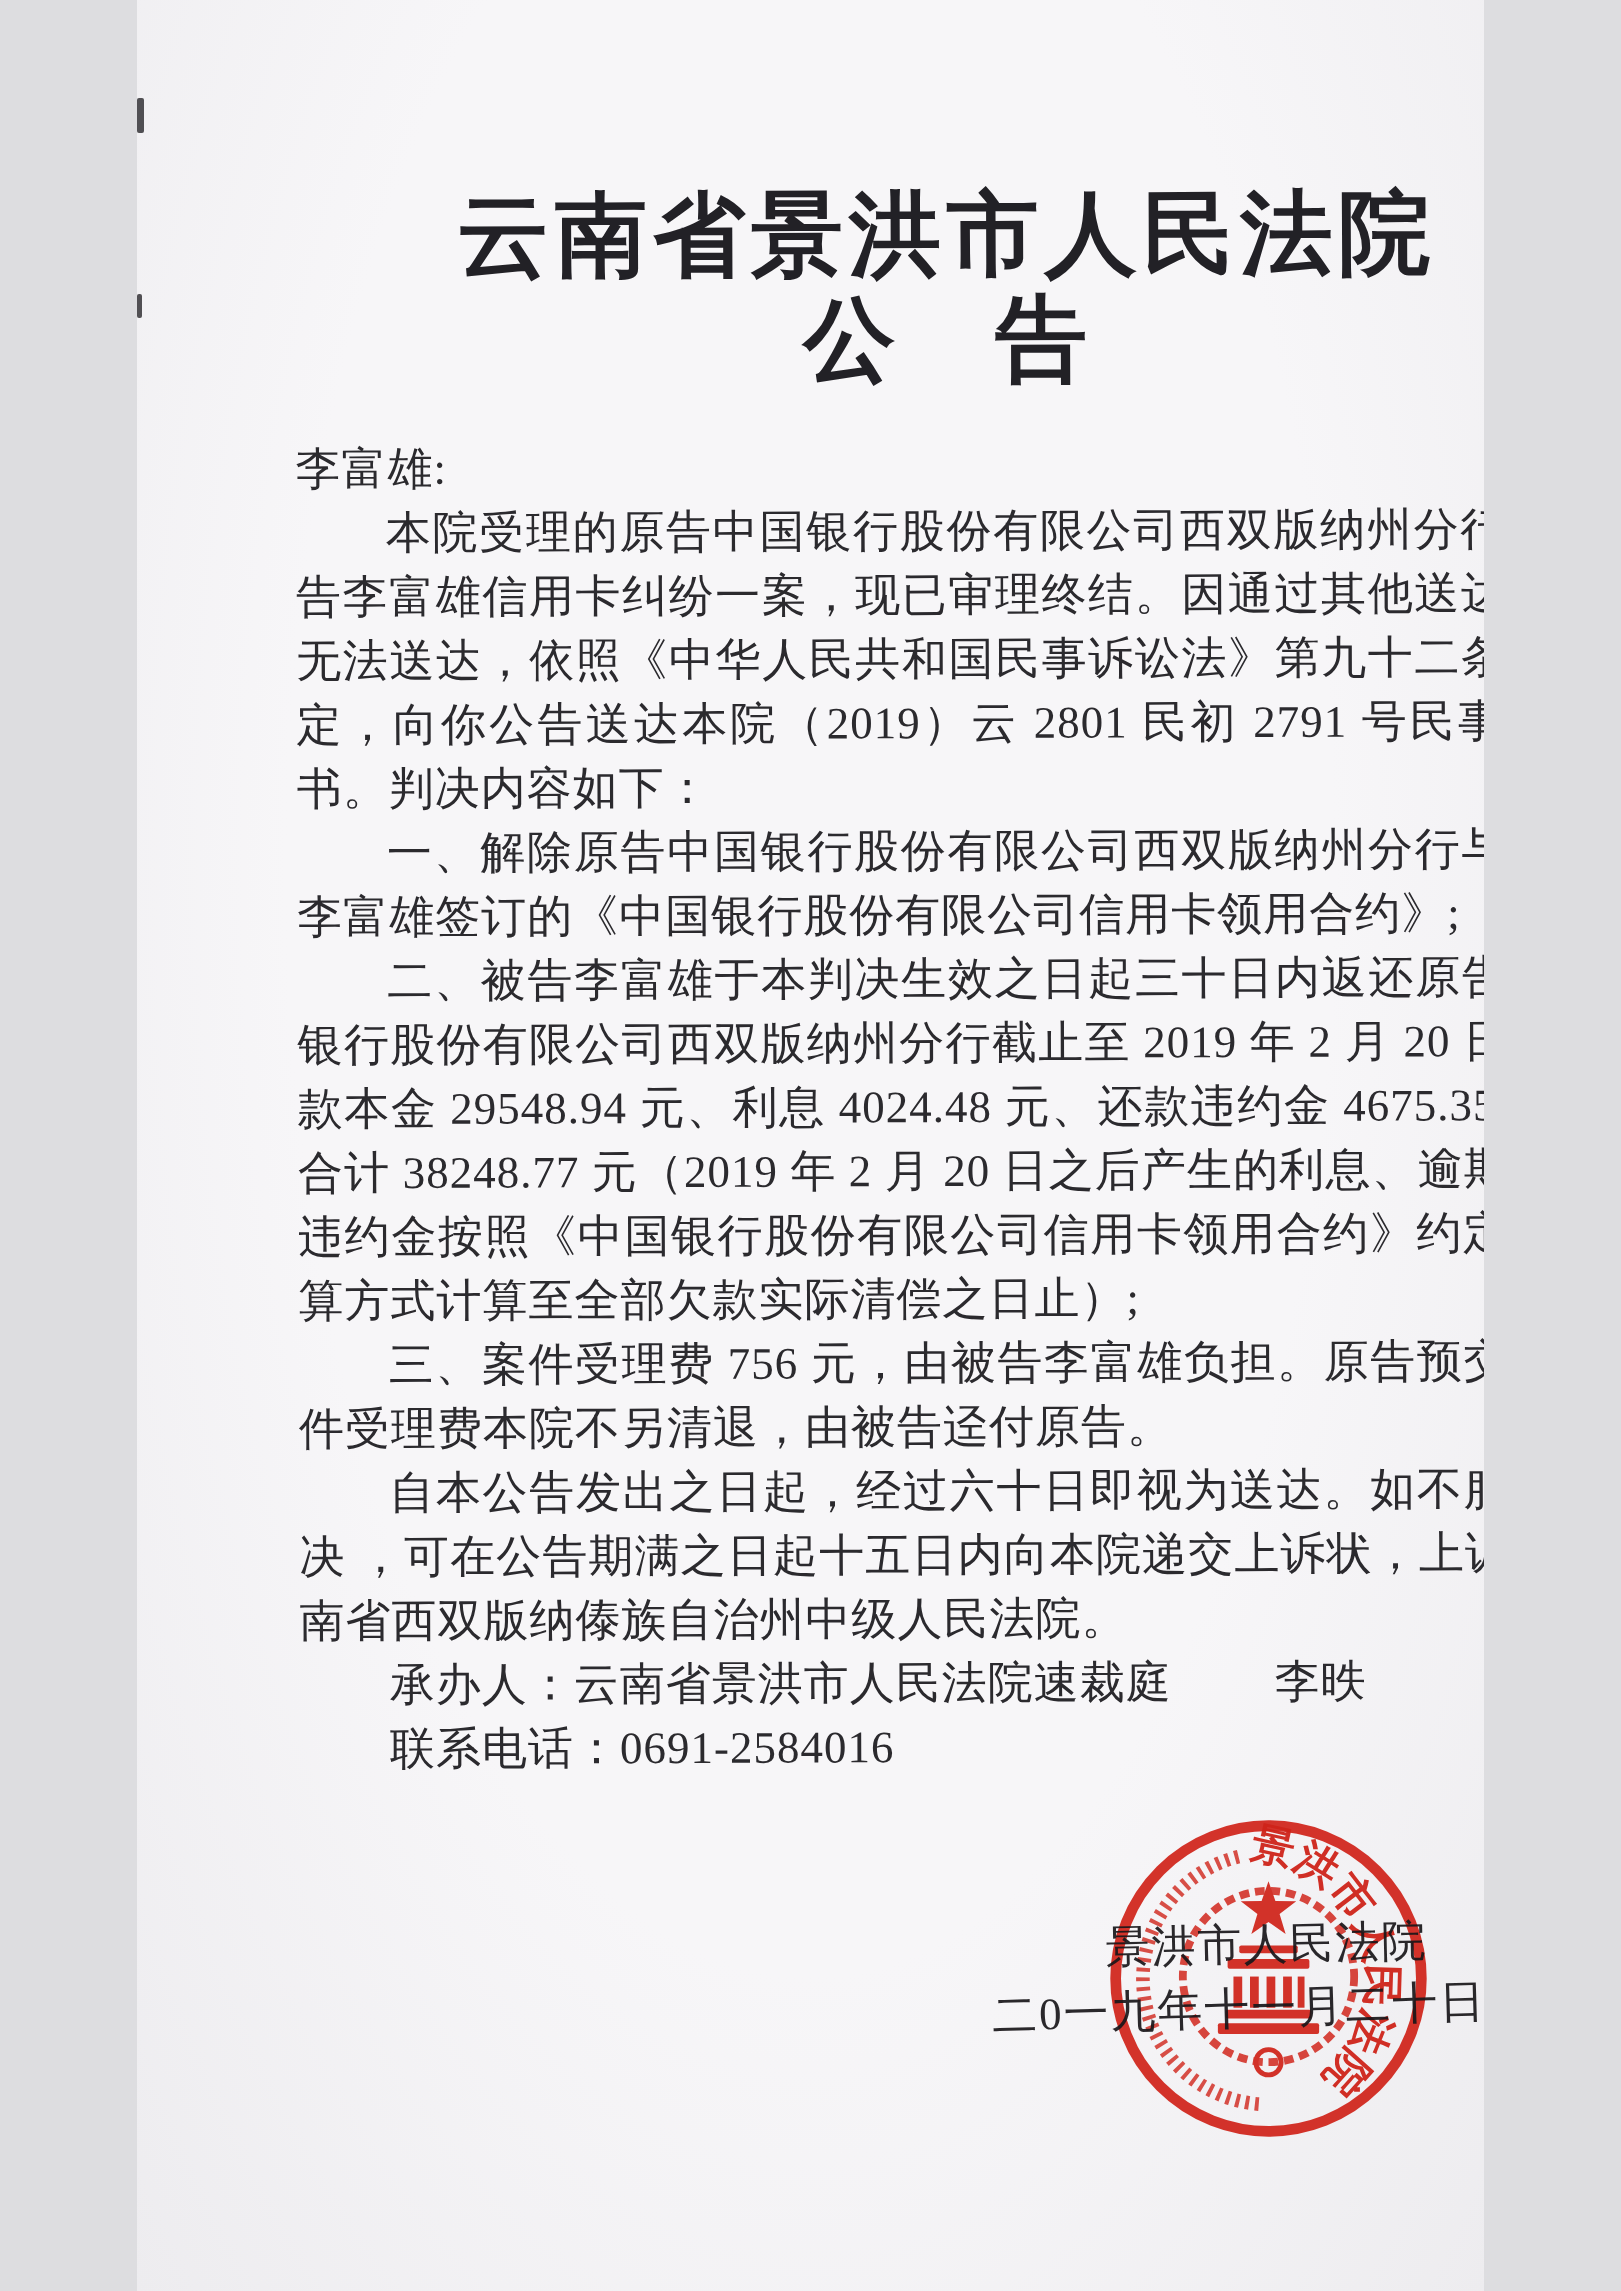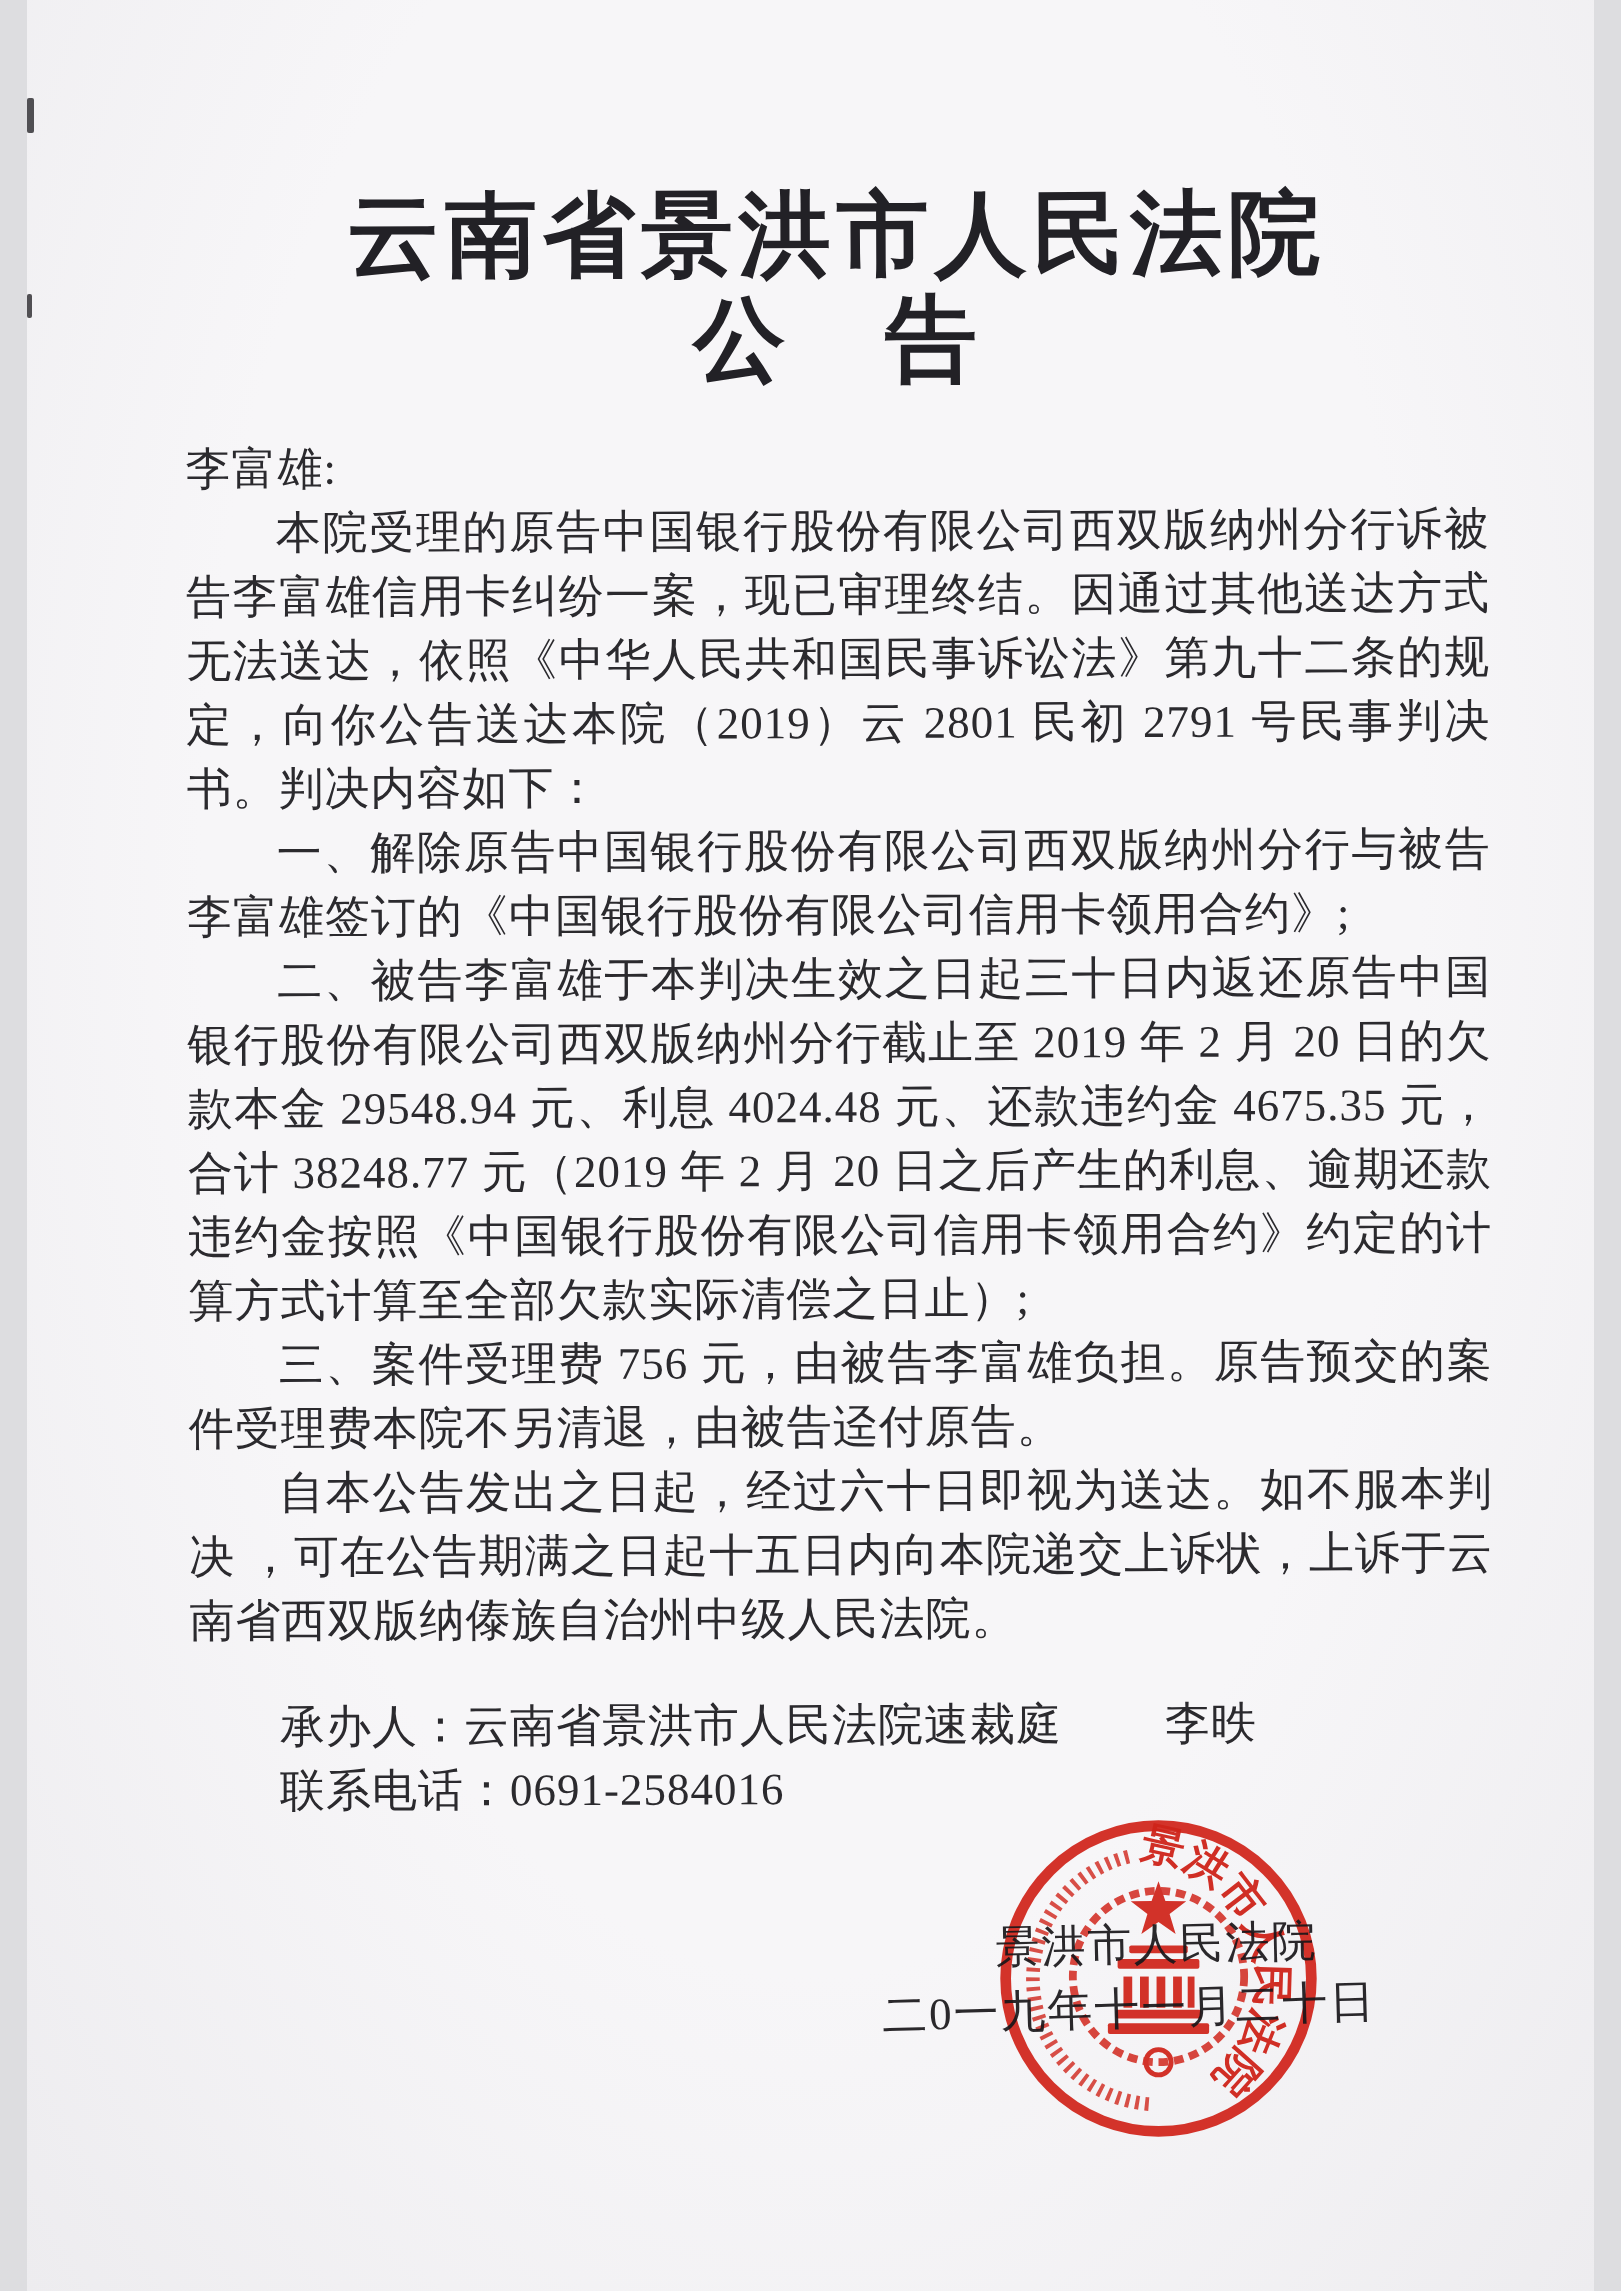--- a/index.html
+++ b/index.html
@@ -1,18 +1,18 @@
 <!DOCTYPE html>
 <html lang="zh"><head>
 <meta charset="utf-8">
 <style>
   html,body{margin:0;padding:0;background:#dddde0;}
   .page{
     position:relative;
-    width:1567px;height:2292px;
+    width:1347px;height:2292px;
     margin:0 auto;
     overflow:hidden;
     background:radial-gradient(ellipse at 50% 38%, #f7f6f8 55%, #edecef 100%);
     font-family:"Liberation Serif","DejaVu Serif",serif;
     color:#2b2a2e;
   }
   .content{
     position:absolute;left:160px;top:0;width:1304px;
     transform:rotate(-0.2deg);
   }
@@ -39,21 +39,21 @@
     margin:0;
     font-size:45px;line-height:64px;
     text-indent:2em;
     text-align:justify;
     letter-spacing:1px;
   }
   .sign-line{
     font-size:45px;line-height:64px;
     padding-left:2em;letter-spacing:1px;
   }
-  .handler-name{display:inline-block;margin-left:103px;margin-top:42px;}
+  .handler-name{display:inline-block;margin-left:103px;}
   .seal-wrap{
     position:absolute;left:966px;top:1813px;
     width:331px;height:331px;
   }
   .seal-svg{width:100%;height:100%;}
   .seal-overlay-name{
     position:absolute;left:959px;top:1921px;width:341px;
     text-align:center;
     font-size:44px;letter-spacing:2px;line-height:1.1;
     color:rgba(24,22,25,0.92);

